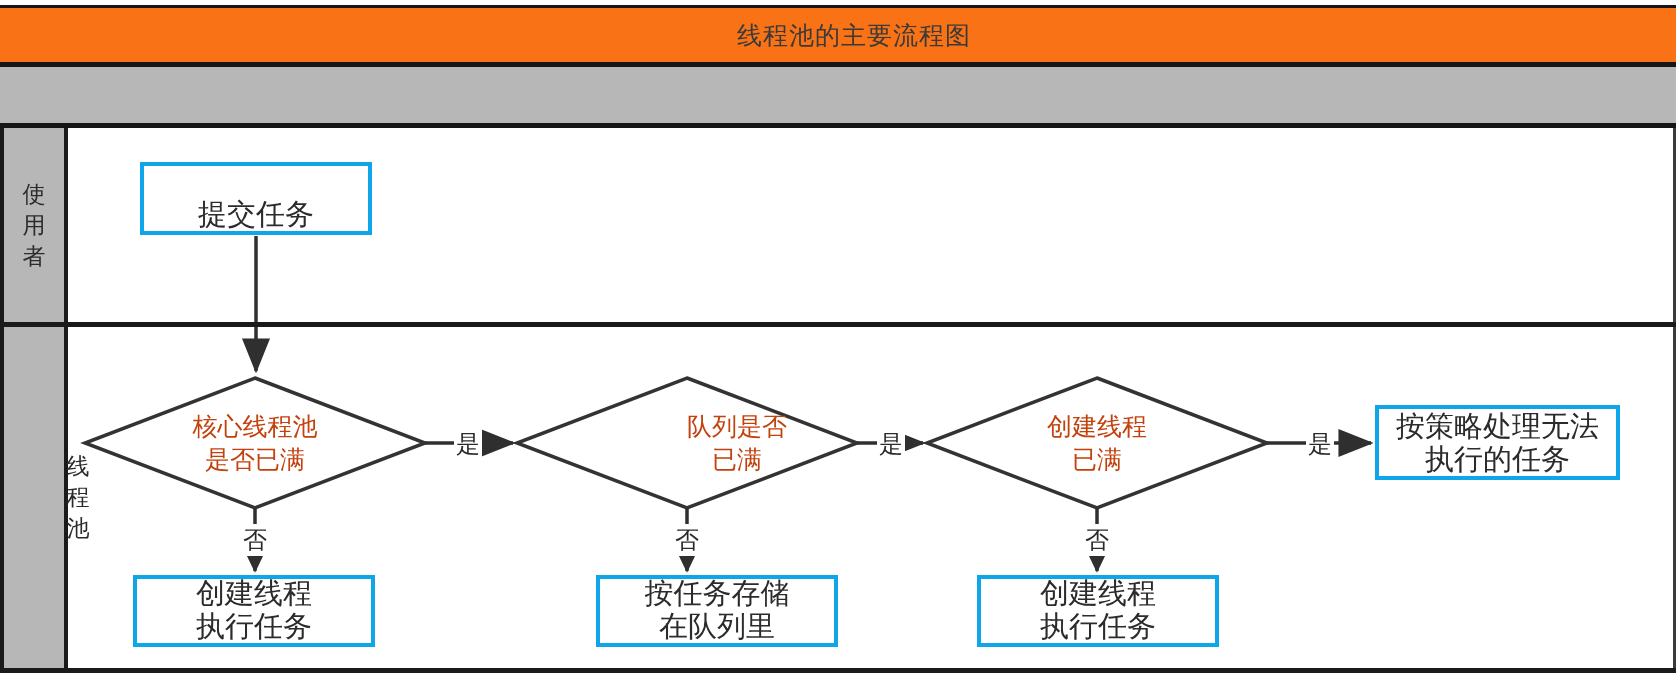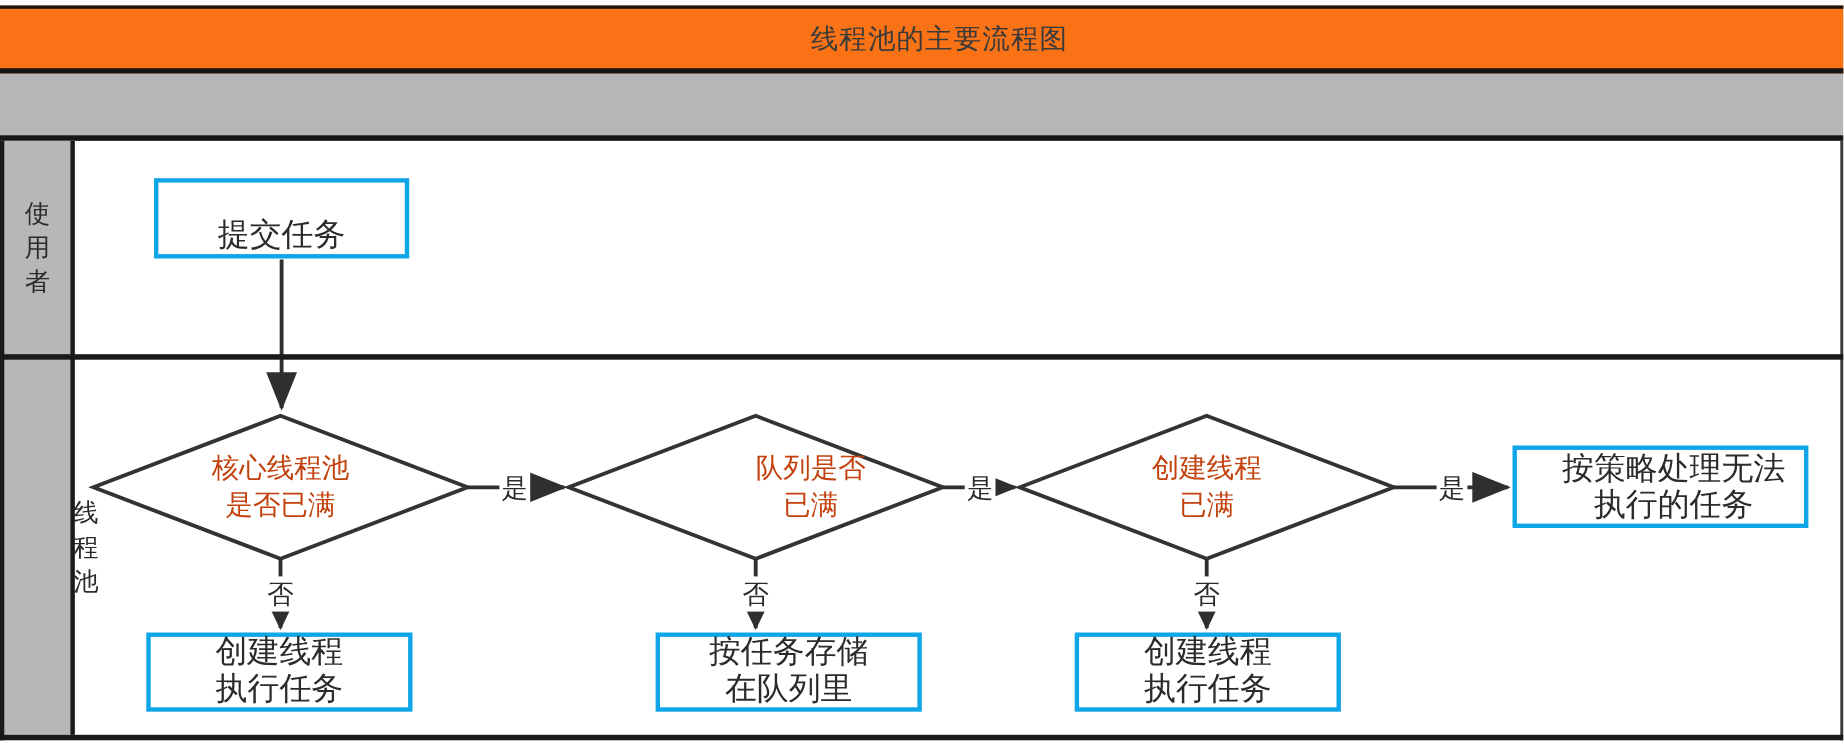--- a/index.html
+++ b/index.html
@@ -91,21 +91,21 @@
     <line x1="857" y1="443" x2="923" y2="443" stroke="#2f2f2f" stroke-width="3.5" marker-end="url(#arrowBig)"></line>
     <line x1="1267" y1="443" x2="1371" y2="443" stroke="#2f2f2f" stroke-width="3.5" marker-end="url(#arrowBig)"></line>
     <line x1="255" y1="508" x2="255" y2="571" stroke="#2f2f2f" stroke-width="3.5" marker-end="url(#arrowSmall)"></line>
     <line x1="687" y1="508" x2="687" y2="571" stroke="#2f2f2f" stroke-width="3.5" marker-end="url(#arrowSmall)"></line>
     <line x1="1097" y1="508" x2="1097" y2="571" stroke="#2f2f2f" stroke-width="3.5" marker-end="url(#arrowSmall)"></line>
   </svg>
 
   <div class="node" style="left:140px;top:162px;width:224px;height:65px;">
     <span>提交任务</span>
   </div>
-  <div class="node" style="left:1375px;top:405px;width:237px;height:67px;padding-left:24px;">
+  <div class="node" style="left:1375px;top:405px;width:237px;height:67px;">
     <span>按策略处理无法
 执行的任务</span>
   </div>
   <div class="node" style="left:133px;top:575px;width:234px;height:64px;">
     <span>创建线程
 执行任务</span>
   </div>
   <div class="node" style="left:565px;top:575px;width:234px;height:64px;margin-left:31px;">
     <span>按任务存储
 在队列里</span>

